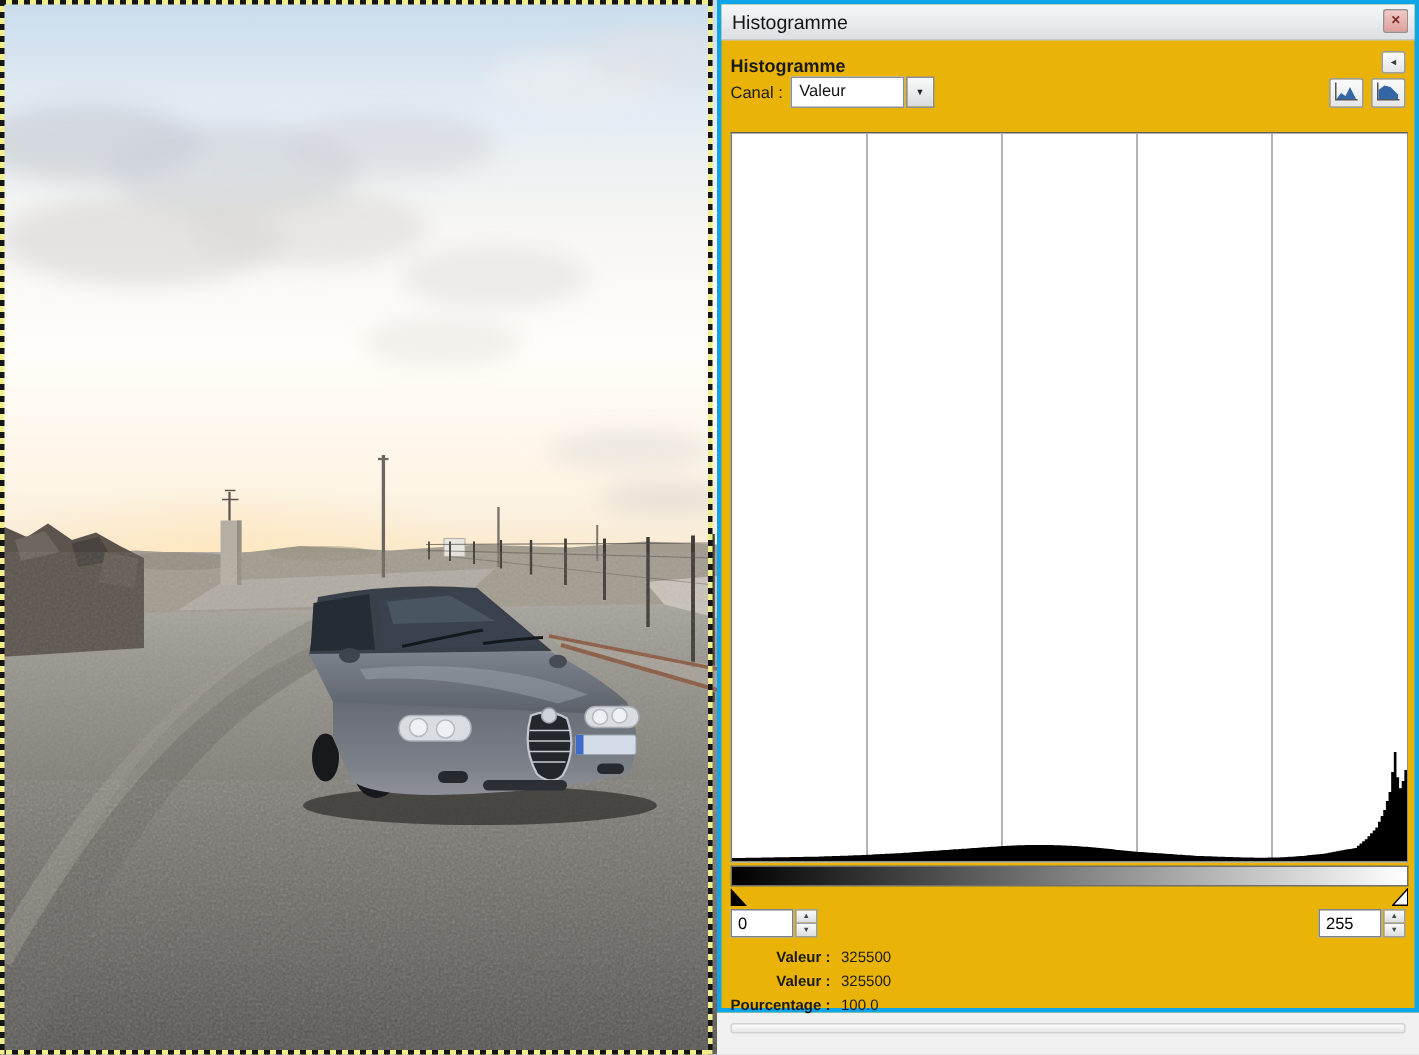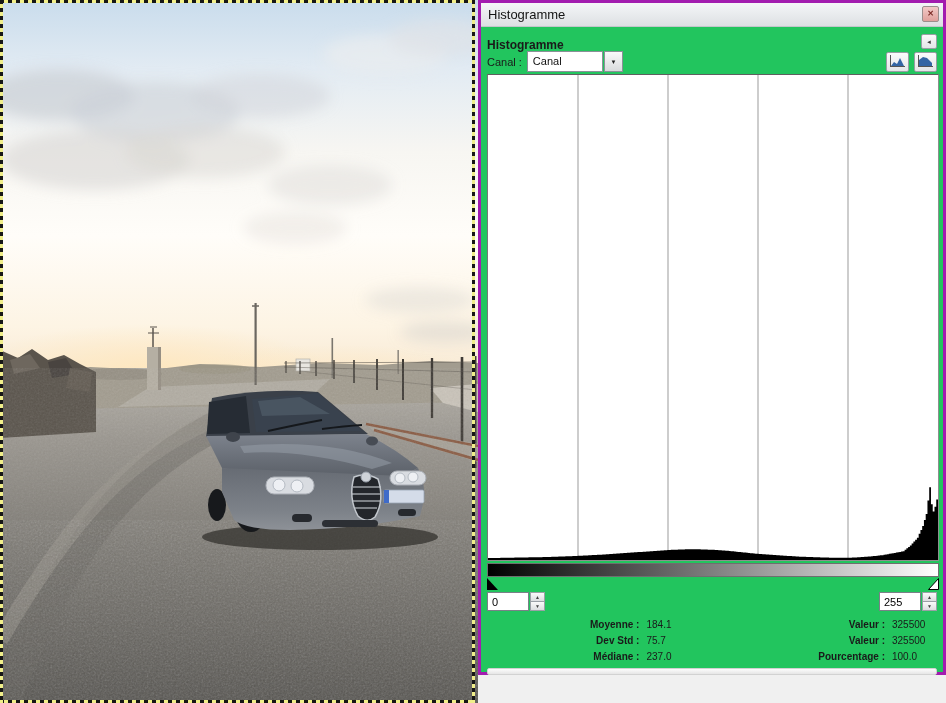--- a/index.html
+++ b/index.html
@@ -12,36 +12,36 @@
   .scene{position:absolute;left:0;top:0;}
   .ants{position:absolute;z-index:5;}
   .ants-h{left:0;width:475px;height:3px;
           background:repeating-linear-gradient(90deg,#161616 0 4px,#f0ee8a 4px 8px);}
   .ants-v{top:0;width:3px;height:703px;
           background:repeating-linear-gradient(180deg,#161616 0 4px,#f0ee8a 4px 8px);}
   .ants-top{top:0;} .ants-bottom{top:700px;} .ants-left{left:0;} .ants-right{left:472px;}
 
   
   .dialog{position:absolute;left:478px;top:0;width:468px;height:675px;
-          border:3px solid #a21caf;background:#22c55e;}
+          border:3px solid #0ea5e9;background:#eab308;}
   .titlebar{position:relative;height:24px;background:linear-gradient(#f4f6f8,#dde0e3);
             border-bottom:1px solid #c3c7cb;}
   .titlebar .title{position:absolute;left:7px;top:4px;font-size:13px;color:#141414;}
   .close-btn{position:absolute;right:4px;top:3px;width:17px;height:16px;
              background:linear-gradient(#f2cac7,#dfa09b);border:1px solid #9b8f8d;border-radius:2px;
              font-size:8px;line-height:14px;text-align:center;color:#7c2c27;font-weight:bold;
              padding:0;cursor:pointer;}
   .content{padding:5px 6px 0 6px;}
   .hdr-row{position:relative;height:16px;margin-top:3px;}
   .hdr-title{font-size:12px;font-weight:bold;color:#1a1a1a;}
   .tabmenu-btn{position:absolute;right:0;top:-1px;width:16px;height:15px;
                background:linear-gradient(#fbfbfb,#e3e5e7);border:1px solid #9aa0a6;border-radius:2px;
                font-size:6px;line-height:12px;text-align:center;color:#3a3a3a;padding:0;cursor:pointer;}
   .layer-name{font-size:11px;font-style:italic;color:#222;margin:2px 0 7px 0;}
-  .canal-row{display:flex;align-items:center;margin-bottom:2px;}
+  .canal-row{display:flex;align-items:center;margin-bottom:16px;}
   .canal-label{font-size:11px;color:#1a1a1a;margin-right:5px;}
   .combo{display:flex;}
   .combo-text{width:76px;height:21px;background:#fff;border:1px solid #8a9097;
               font-size:11px;line-height:19px;padding-left:5px;color:#111;}
   .combo-arrow{width:19px;height:21px;margin-left:1px;background:linear-gradient(#fafafa,#d9dbdd);
                border:1px solid #8a9097;font-size:6px;color:#222;text-align:center;padding:0;cursor:pointer;}
   .scale-btns{margin-left:auto;display:flex;gap:5px;}
   .scale-btn{width:23px;height:20px;background:linear-gradient(#fbfbfb,#e4e6e8);
              border:1px solid #989ea4;border-radius:2px;padding:1px 2px;cursor:pointer;}
   .hist-panel{position:relative;width:452px;height:487px;background:#fff;
@@ -261,21 +261,21 @@
       <div class="hdr-row">
         <span class="hdr-title">Histogramme</span>
         <button class="tabmenu-btn">
           <span>◄</span>
         </button>
       </div>
 
       <div class="canal-row">
         <span class="canal-label">Canal :</span>
         <div class="combo">
-          <div class="combo-text">Canal</div>
+          <div class="combo-text">Valeur</div>
           <button class="combo-arrow">
             <span>▼</span>
           </button>
         </div>
         <div class="scale-btns">
           <button class="scale-btn">
             <svg width="17" height="14" viewBox="0 0 17 14">
               <line x1="1.5" y1="1" x2="1.5" y2="12.5" stroke="#555" stroke-width="1"></line>
               <line x1="1" y1="12.5" x2="16" y2="12.5" stroke="#555" stroke-width="1"></line>
               <polygon points="2,12 5,8 8,10 11,4 15,12" fill="#3465a4"></polygon>
@@ -323,28 +323,20 @@
         <div class="spingroup">
           <input class="spin-input" value="255" style="">
           <div class="spinner">
             <button>▲</button>
             <button>▼</button>
           </div>
         </div>
       </div>
 
       <div class="stats">
-        <div class="stat-col left">
-          <span class="stat-label">Moyenne :</span>
-          <span class="stat-value">184.1</span>
-          <span class="stat-label">Dev Std :</span>
-          <span class="stat-value">75.7</span>
-          <span class="stat-label">Médiane :</span>
-          <span class="stat-value">237.0</span>
-        </div>
         <div class="stat-col right">
           <span class="stat-label">Valeur :</span>
           <span class="stat-value">325500</span>
           <span class="stat-label">Valeur :</span>
           <span class="stat-value">325500</span>
           <span class="stat-label">Pourcentage :</span>
           <span class="stat-value">100.0</span>
         </div>
       </div>
 

